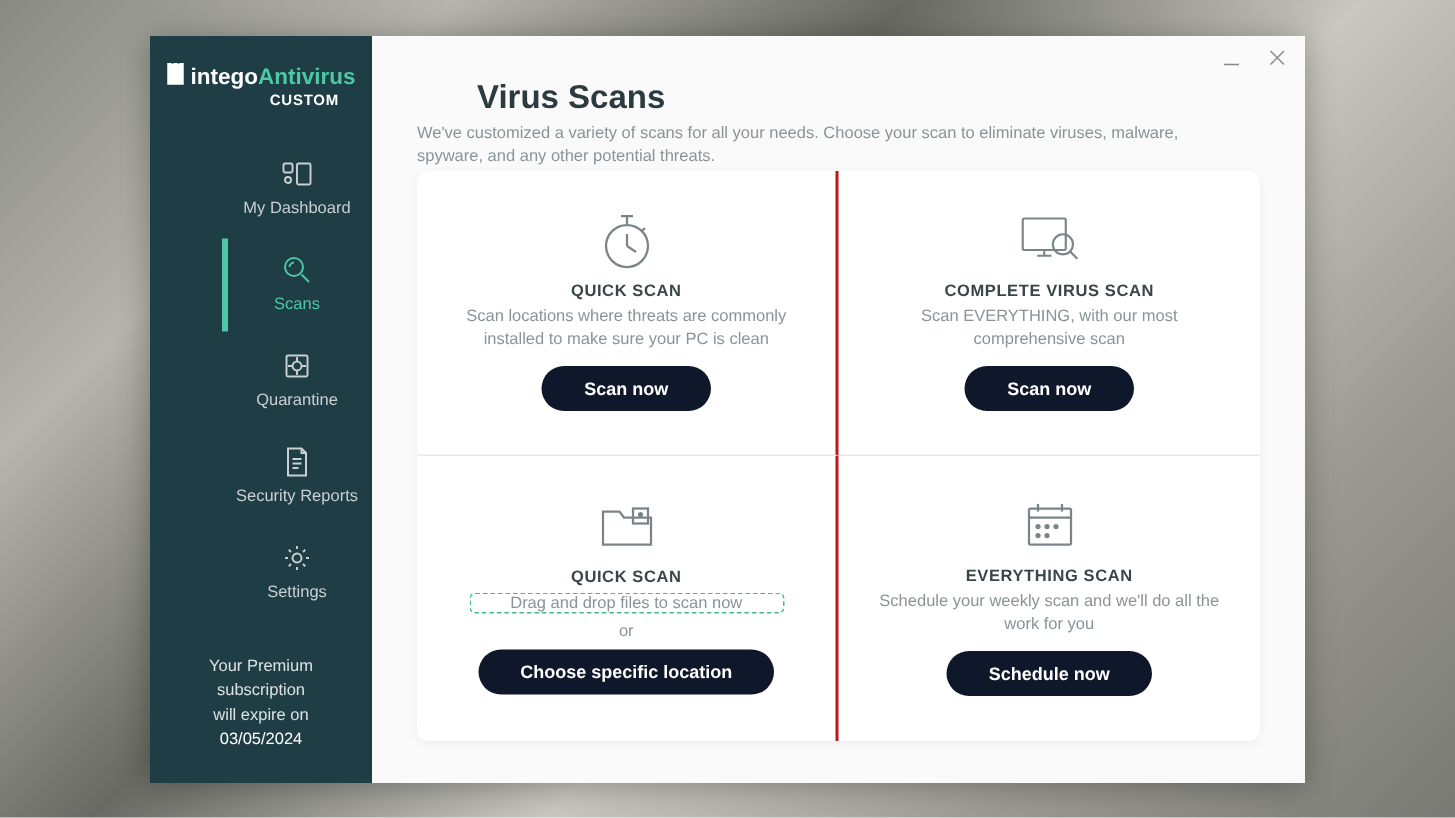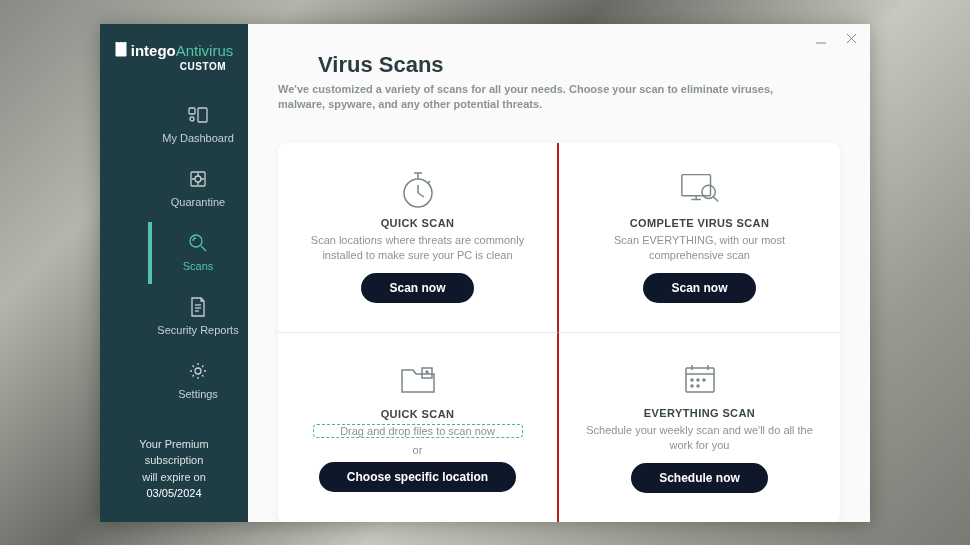--- a/index.html
+++ b/index.html
@@ -56,21 +56,21 @@
       display: flex;
       align-items: center;
       justify-content: center;
       gap: 4px;
     }
     .logo-text {
       font-size: 15px;
       font-weight: 400;
     }
     .logo-text strong { font-weight: 700; }
-    .logo-text .av { color: #4ec7a5; font-weight: 400; }
+    .logo-text .av { color: #4ec7a5; font-weight: 700; }
     .logo-premium {
       font-size: 10px;
       font-weight: 700;
       text-align: right;
       letter-spacing: 0.5px;
       padding-right: 12px;
     }
     .nav {
       display: flex;
       flex-direction: column;
@@ -128,23 +128,22 @@
       font-size: 22px;
       font-weight: 700;
       color: #2b3b40;
       margin-bottom: 4px;
       margin-left: 40px;
     }
     .page-subtitle {
       font-size: 11px;
       color: #8a9398;
       line-height: 1.4;
-      margin-bottom: 31px;
+      margin-bottom: 2px;
       max-width: 520px;
-      font-weight: bold;
     }
     .card {
       background: #fff;
       border-radius: 8px;
       box-shadow: 0 2px 8px rgba(0,0,0,0.05);
       display: grid;
       grid-template-columns: 1fr 1fr;
       grid-template-rows: 1fr 1fr;
       height: 380px;
     }
@@ -243,39 +242,39 @@
       <div class="nav-item">
         <span class="nav-icon">
           <svg width="20" height="16" viewBox="0 0 20 16" fill="none" stroke="currentColor" stroke-width="1.3">
               <rect x="1" y="1" width="6" height="6" rx="1"></rect>
               <rect x="10" y="1" width="9" height="14" rx="1"></rect>
               <circle cx="4" cy="12" r="2"></circle>
             </svg>
         </span>
         <span class="nav-label">My Dashboard</span>
       </div>
+      <div class="nav-item active">
+        <span class="nav-icon">
+          <svg width="20" height="20" viewBox="0 0 20 20" fill="none" stroke="currentColor" stroke-width="1.3">
+              <circle cx="8" cy="8" r="6"></circle>
+              <line x1="13" y1="13" x2="18" y2="18"></line>
+              <path d="M5 8 A3 3 0 0 1 8 5"></path>
+            </svg>
+        </span>
+        <span class="nav-label">Scans</span>
+      </div>
       <div class="nav-item">
         <span class="nav-icon">
           <svg width="20" height="20" viewBox="0 0 20 20" fill="none" stroke="currentColor" stroke-width="1.3">
               <rect x="3" y="3" width="14" height="14" rx="1"></rect>
               <circle cx="10" cy="10" r="3"></circle>
               <path d="M10 7 L10 4 M10 13 L10 16 M7 10 L4 10 M13 10 L16 10"></path>
             </svg>
         </span>
         <span class="nav-label">Quarantine</span>
-      </div>
-      <div class="nav-item active">
-        <span class="nav-icon">
-          <svg width="20" height="20" viewBox="0 0 20 20" fill="none" stroke="currentColor" stroke-width="1.3">
-              <circle cx="8" cy="8" r="6"></circle>
-              <line x1="13" y1="13" x2="18" y2="18"></line>
-              <path d="M5 8 A3 3 0 0 1 8 5"></path>
-            </svg>
-        </span>
-        <span class="nav-label">Scans</span>
       </div>
       <div class="nav-item">
         <span class="nav-icon">
           <svg width="18" height="20" viewBox="0 0 18 20" fill="none" stroke="currentColor" stroke-width="1.3">
               <path d="M3 1 L12 1 L15 4 L15 19 L3 19 Z"></path>
               <path d="M12 1 L12 4 L15 4"></path>
               <line x1="6" y1="8" x2="12" y2="8"></line>
               <line x1="6" y1="11" x2="12" y2="11"></line>
               <line x1="6" y1="14" x2="10" y2="14"></line>
             </svg>

